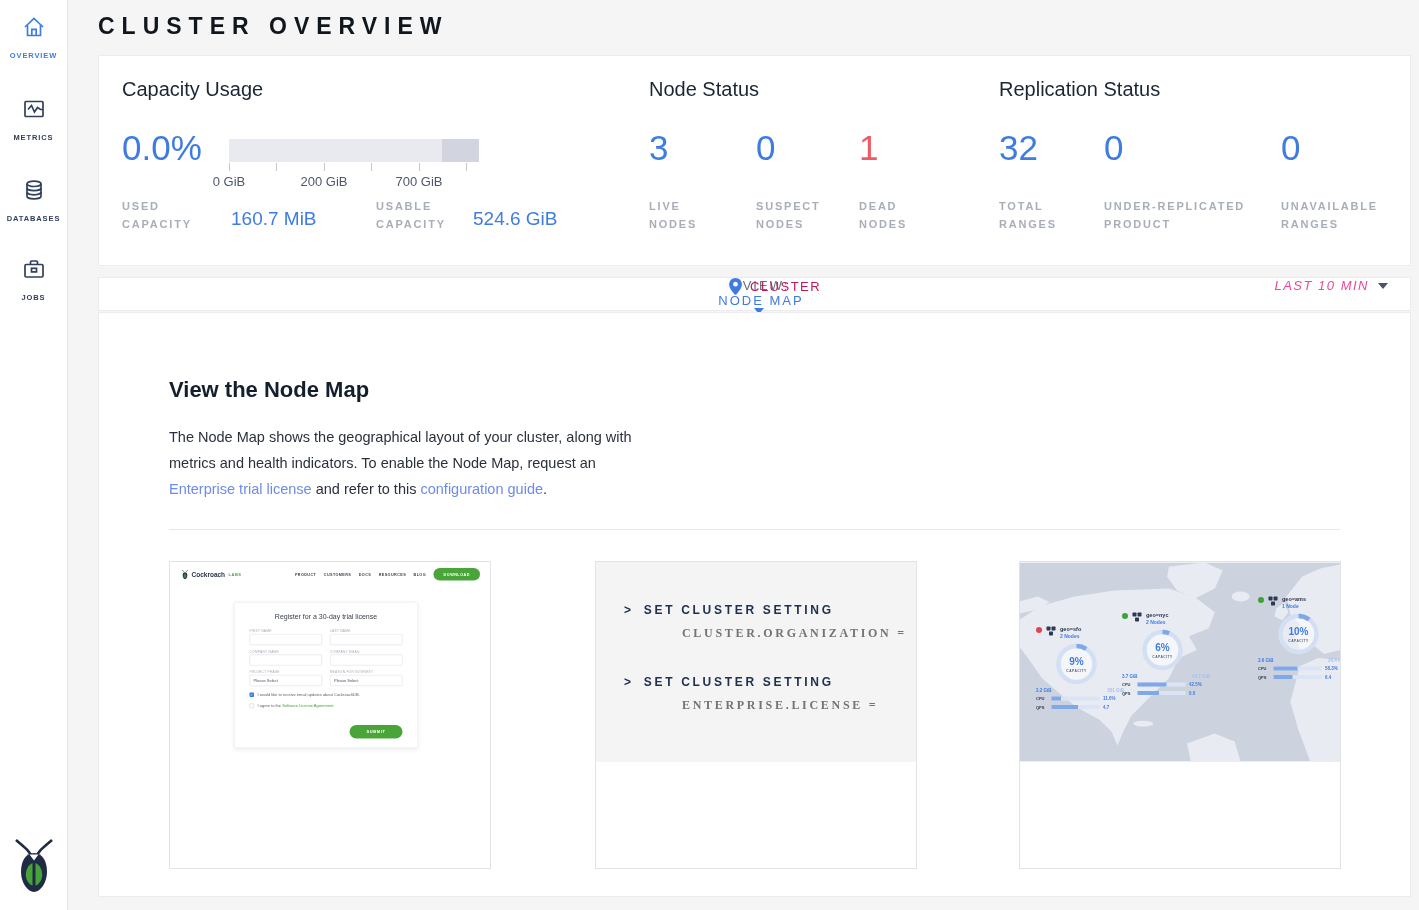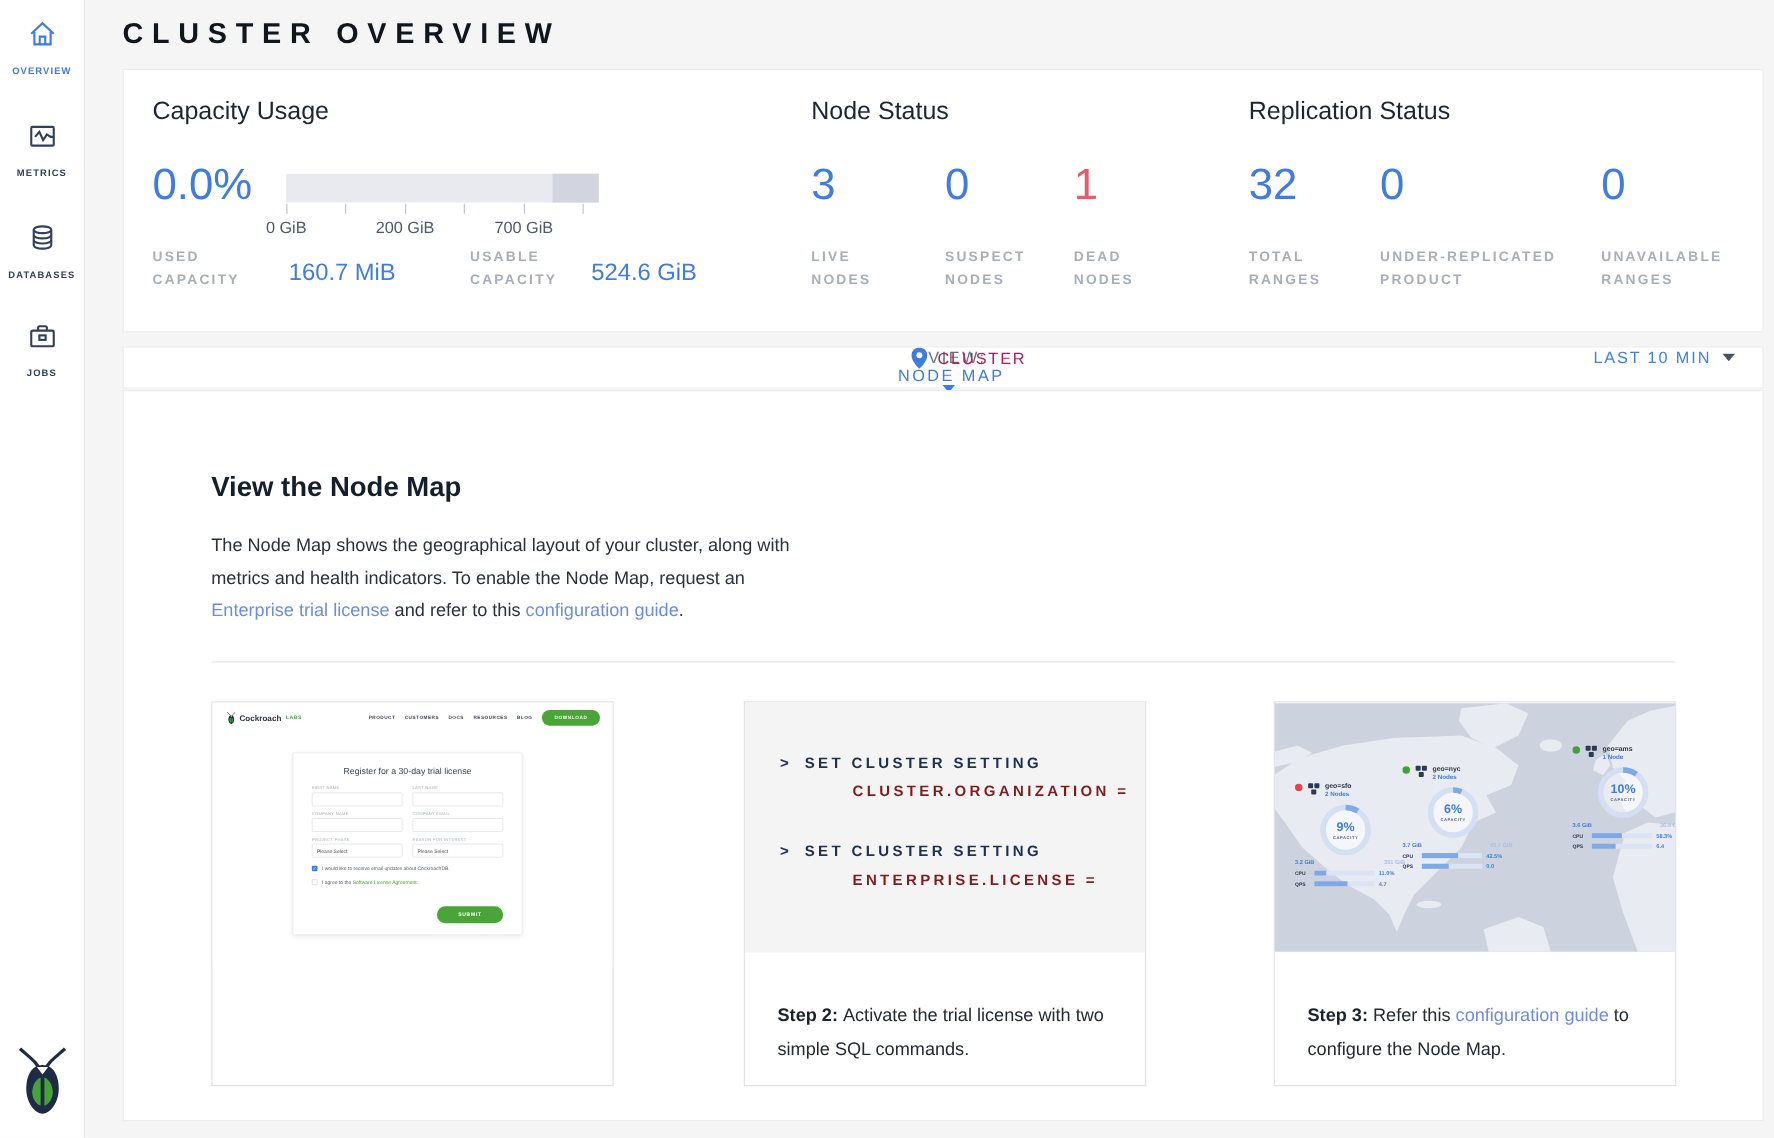--- a/index.html
+++ b/index.html
@@ -44,21 +44,21 @@
   .view-label { margin-left:23px; font-size:13px; letter-spacing:2px; color:#67707e; }
   .view-value { margin-left:13px; font-size:13px; letter-spacing:2px; color:#3e7ce2;
                 font-weight:500; cursor:pointer; }
   .caret-blue { width:0; height:0; border-left:5px solid transparent; border-right:5px solid transparent;
                 border-top:6px solid #3e7ce2; margin-left:9px; cursor:pointer; }
   .caret-dark { width:0; height:0; border-left:5px solid transparent; border-right:5px solid transparent;
                 border-top:6px solid #4a5363; margin-left:9px; cursor:pointer; }
   .view-center { position:absolute; left:630px; display:flex; align-items:center; gap:8px; cursor:pointer; }
   .view-center .loc { font-size:13px; letter-spacing:1.5px; font-weight:500; color:#be185d; }
   .view-right { position:absolute; right:22px; display:flex; align-items:center; cursor:pointer; }
-  .view-right .tr { font-size:13px; letter-spacing:1.5px; font-weight:500; color:#3b82f6; }
+  .view-right .tr { font-size:13px; letter-spacing:1.5px; font-weight:500; color:#ec4899;font-style:italic; }
 
   
   .panel { position:absolute; left:30px; top:312px; width:1313px; height:585px; background:#fff;
            border:1px solid #ececef; }
   .nm-title { position:absolute; left:70px; top:64px; font-size:22px; font-weight:600; color:#141f2d; }
   .nm-desc { position:absolute; left:70px; top:111px; width:470px; font-size:14.5px;
              line-height:26px; color:#2a313c; }
   .link { color:#6c8ce8; cursor:pointer; text-decoration:none; }
   .trial-btn { position:absolute; left:929px; top:70px; width:312px; height:40px; background:#fff;
                border:1px solid #d8dade; border-radius:4px; display:flex; align-items:center;
@@ -102,22 +102,22 @@
   .green-link { color:#45a42f; }
   .reg-submit { position:absolute; right:30px; bottom:18px; width:106px; height:27px; border-radius:14px;
                 background:#4aa538; color:#fff; font-size:8px; font-weight:bold; letter-spacing:1.2px;
                 display:flex; align-items:center; justify-content:center; }
 
   
   .code-block { position:absolute; left:0; top:0; width:320px; height:200px; background:#f4f4f5;
                 padding:41px 0 0 28px; }
   .code-line { font-size:12px; font-weight:bold; letter-spacing:2.7px; color:#203150; }
   .code-line .cmd { margin-left:10px; }
-  .code-arg { font-size:12px; font-weight:bold; letter-spacing:2.7px; color:#7f1d1d;
-              margin:9px 0 0 58px; }
+  .code-arg { font-size:12px; font-weight:bold; letter-spacing:2.7px; color:#737373;
+              margin:9px 0 0 58px;font-family:Liberation Serif, serif; }
   .code-group2 { margin-top:34px; }
 
   
   .map-shot { position:absolute; left:0; top:0; width:320px; height:200px; overflow:hidden; }
   .nm-widget { position:absolute; width:220px; transform:scale(.5); transform-origin:0 0; }
   .nmw-head { display:flex; align-items:flex-start; gap:8px; position:relative; }
   .nmw-dot { width:12px; height:12px; border-radius:50%; margin-top:2px; flex:none; }
   .nmw-name { font-size:11px; font-weight:bold; color:#2b3547; }
   .nmw-nodes { font-size:10px; font-weight:bold; color:#3e7ce2; margin-top:2px; }
   .nmw-gauge { position:relative; width:90px; height:90px; margin:6px 0 0 36px; }
@@ -330,21 +330,20 @@
       </div>
     </div>
 
     <div class="step-card" style="left:496px">
       <div class="code-block">
         <div class="code-line"><span>&gt;</span><span class="cmd">SET CLUSTER SETTING</span></div>
         <div class="code-arg">CLUSTER.ORGANIZATION =</div>
         <div class="code-line code-group2"><span>&gt;</span><span class="cmd">SET CLUSTER SETTING</span></div>
         <div class="code-arg">ENTERPRISE.LICENSE =</div>
       </div>
-      <div class="card-caption"><span class="b">Step 2: </span><span>Activate the trial license with two simple SQL commands.</span></div>
     </div>
 
     <div class="step-card" style="left:920px">
       <div class="map-shot">
         <svg width="320" height="200" viewBox="0 0 322 200">
           <rect width="322" height="200" fill="#cdd2df"></rect>
           <path d="M-4 60 L20 44 L55 34 L95 28 L150 26 L178 36 L196 50 L190 66 L170 74 L178 88 L160 96 L150 116 L138 128 L124 142 L112 154 L104 170 L98 184 L92 170 L80 158 L58 146 L40 132 L22 116 L8 96 L-4 80 Z" fill="#e9ebf2"></path>
           <path d="M-4 40 L18 34 L30 40 L14 48 L-4 52 Z" fill="#e9ebf2"></path>
           <path d="M150 4 L186 0 L204 8 L196 26 L176 36 L158 28 L148 14 Z" fill="#e9ebf2"></path>
           <ellipse cx="222" cy="34" rx="9" ry="5" fill="#e9ebf2"></ellipse>
@@ -481,17 +480,16 @@
           <div class="nmw-row">
             <span class="nmw-row-label">QPS</span>
             <span class="nmw-bar">
                 <span class="nmw-bar-fill" style="width:40%"></span>
               </span>
             <span class="nmw-row-val">6.4</span>
           </div>
         </div>
       </div>
 
-      <div class="card-caption"><span class="b">Step 3: </span><span>Refer this </span><a class="link">configuration guide</a><span> to configure the Node Map.</span></div>
     </div>
 
   </div>
 </div>
 
 </body></html>

